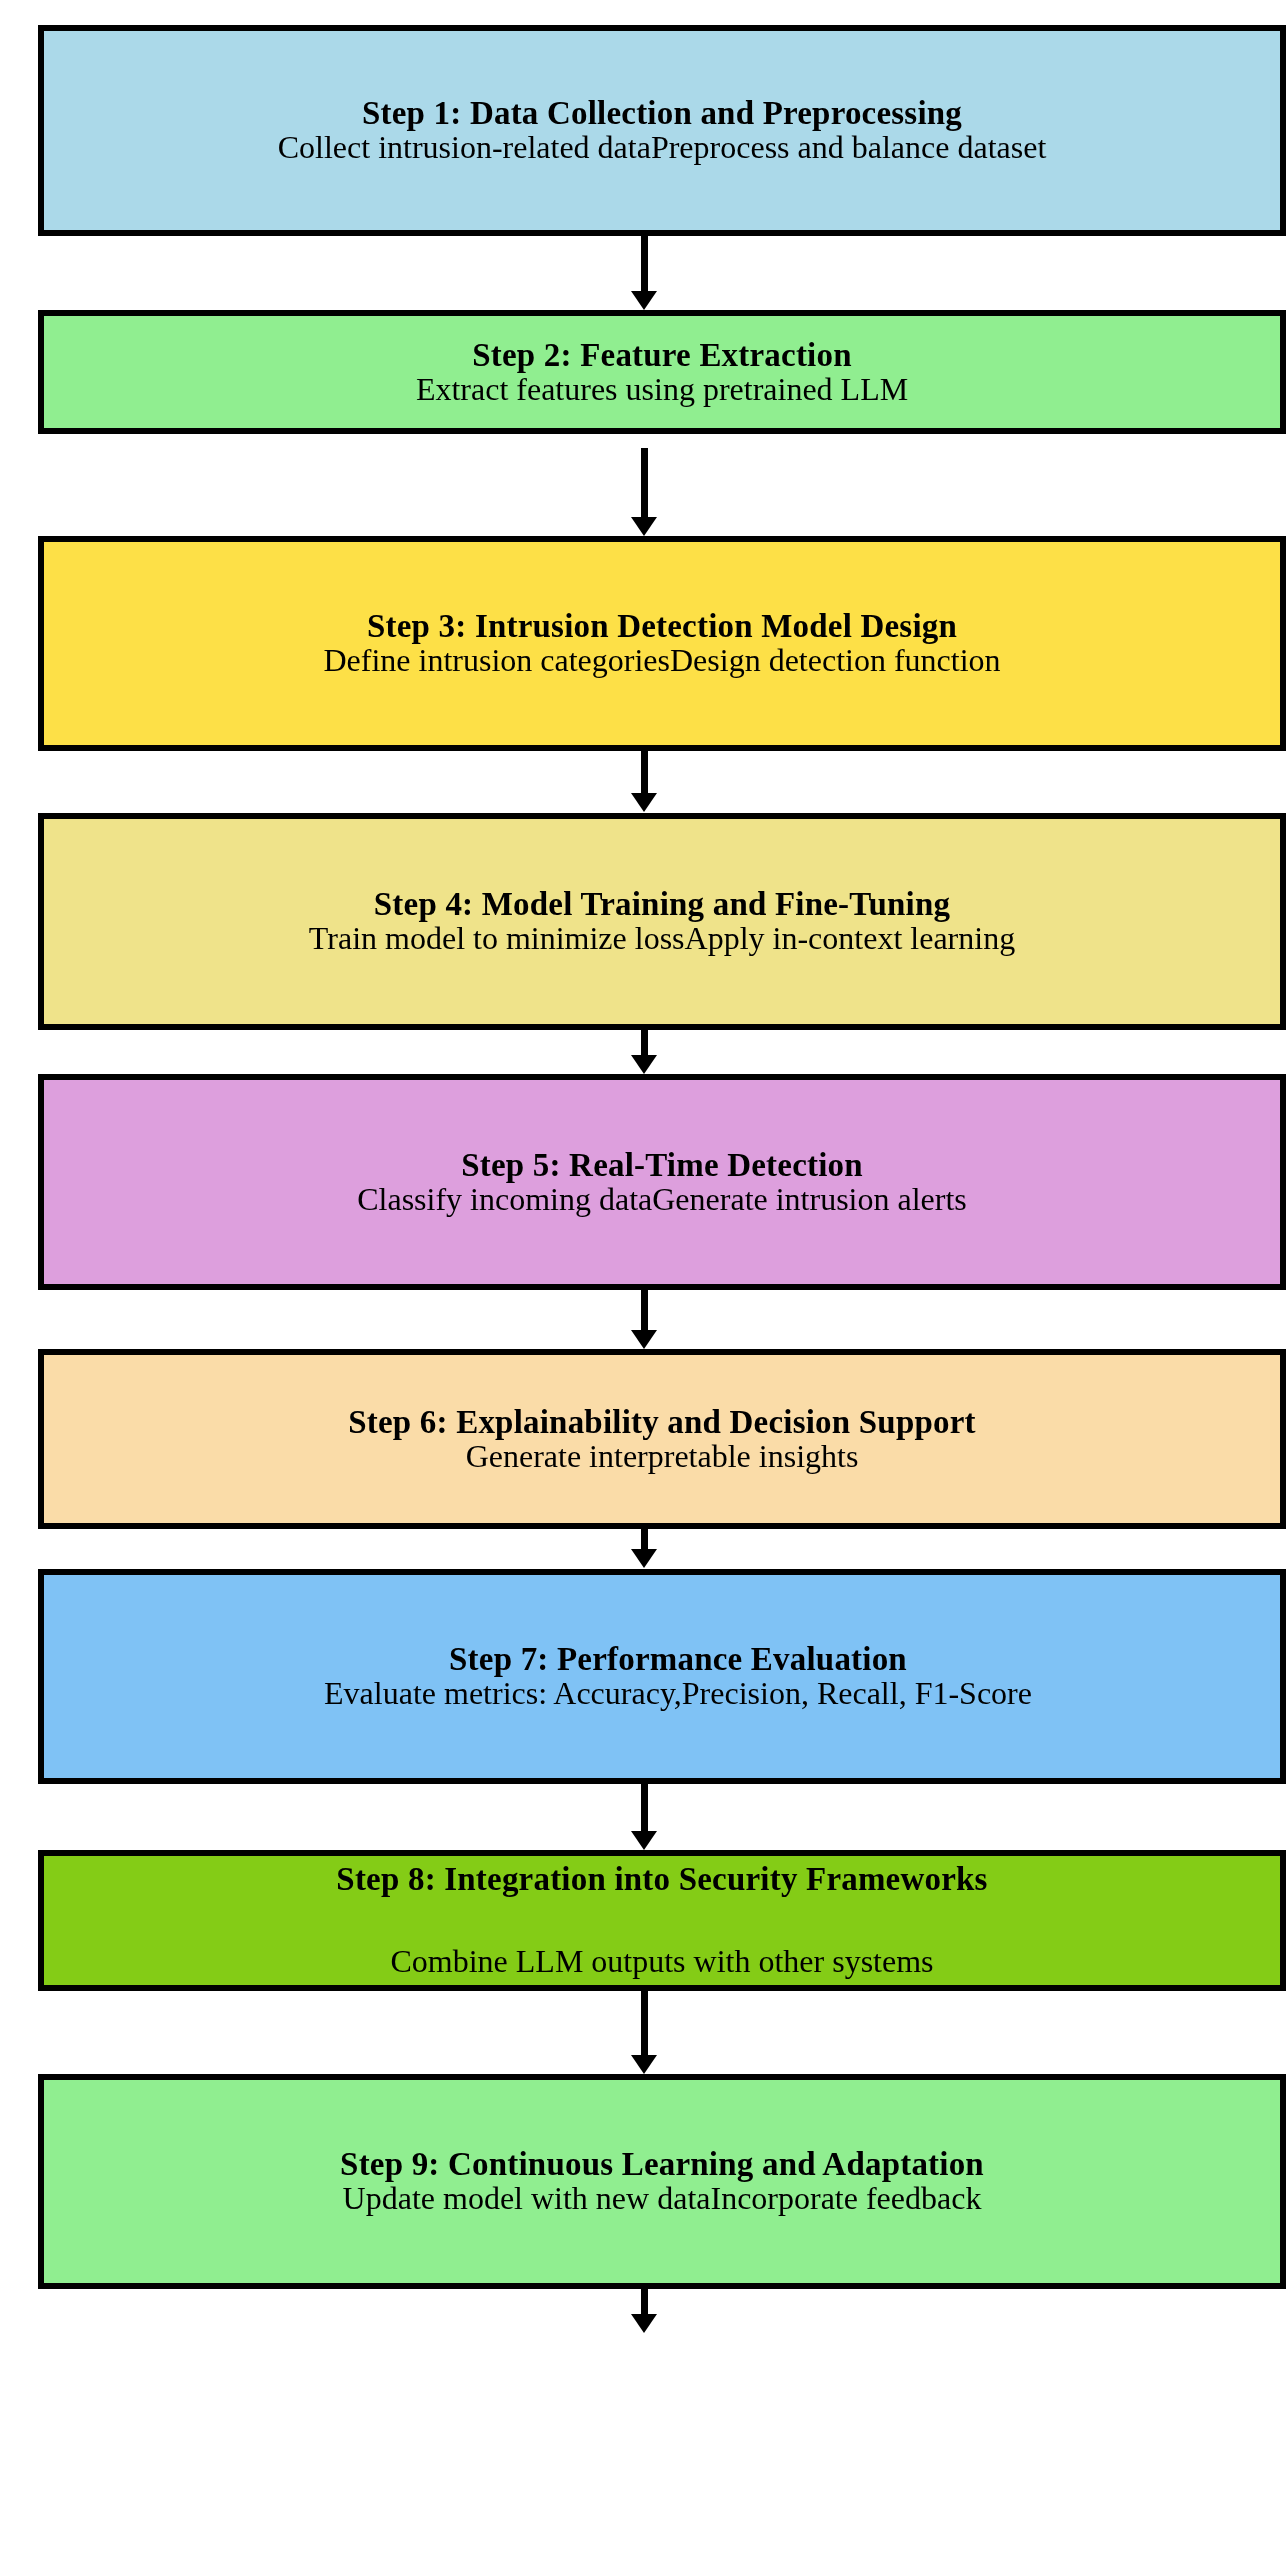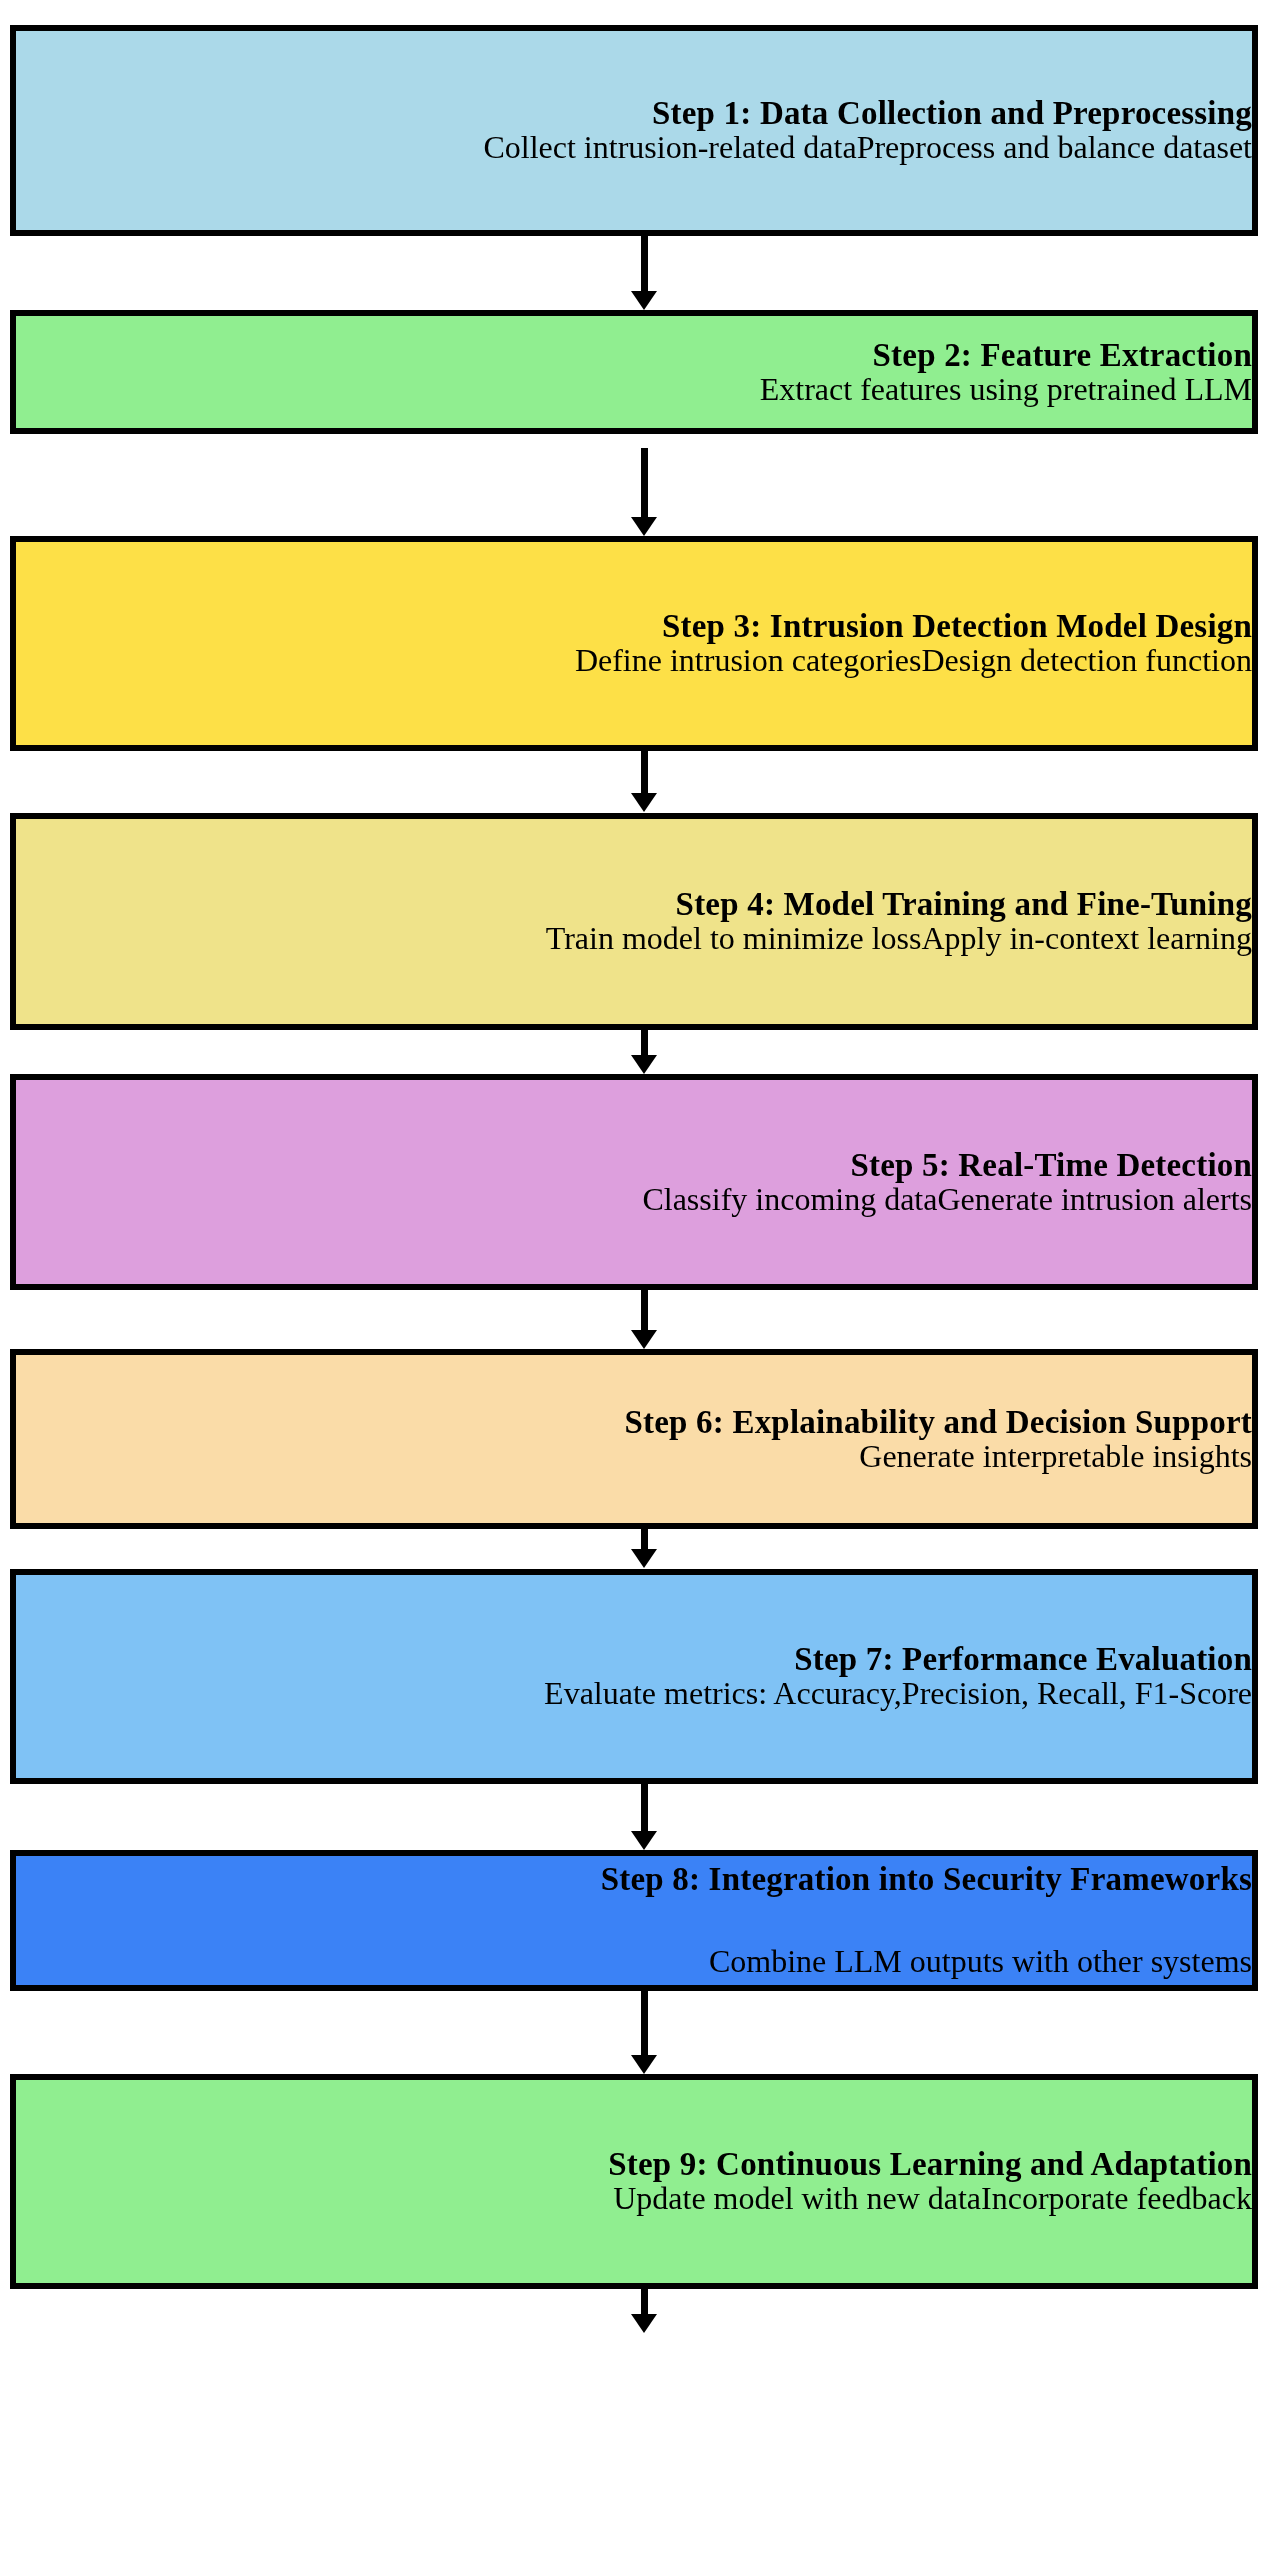--- a/index.html
+++ b/index.html
@@ -19,27 +19,27 @@
   #flow {
     position: absolute;
     left: 0;
     top: 0;
     width: 1288px;
     height: 2576px;
   }
 
   .step-box {
     position: absolute;
-    left: 10px;
+    left: 38px;
     width: 1248px;
     box-sizing: border-box;
     border: 6.2px solid #000000;
     display: flex;
     flex-direction: column;
-    align-items: flex-end;
+    align-items: center;
     justify-content: center;
     text-align: center;
     color: #000000;
   }
 
   .step-title {
     font-size: 33px;
     font-weight: bold;
     line-height: 1.02;
     letter-spacing: 0.2px;
@@ -164,21 +164,21 @@
         <div class="step-sub">Generate interpretable insights</div>
       </div>
     </div>
     <div class="step-box" style="top: 1569px; height: 215px; background: rgb(127, 194, 245); padding-left: 32px;">
       <div class="step-title">Step 7: Performance Evaluation</div>
       <div class="sub-wrap">
         <div class="step-sub">Evaluate metrics: Accuracy,</div>
         <div class="step-sub">Precision, Recall, F1-Score</div>
       </div>
     </div>
-    <div class="step-box" style="top: 1850px; height: 141px; background: #3b82f6; gap: 48px;">
+    <div class="step-box" style="top: 1850px; height: 141px; background: #84cc16; gap: 48px;">
       <div class="step-title">Step 8: Integration into Security Frameworks</div>
       <div class="sub-wrap">
         <div class="step-sub">Combine LLM outputs with other systems</div>
       </div>
     </div>
     <div class="step-box" style="top: 2074px; height: 215px; background: rgb(144, 238, 144);">
       <div class="step-title">Step 9: Continuous Learning and Adaptation</div>
       <div class="sub-wrap">
         <div class="step-sub">Update model with new data</div>
         <div class="step-sub">Incorporate feedback</div>

